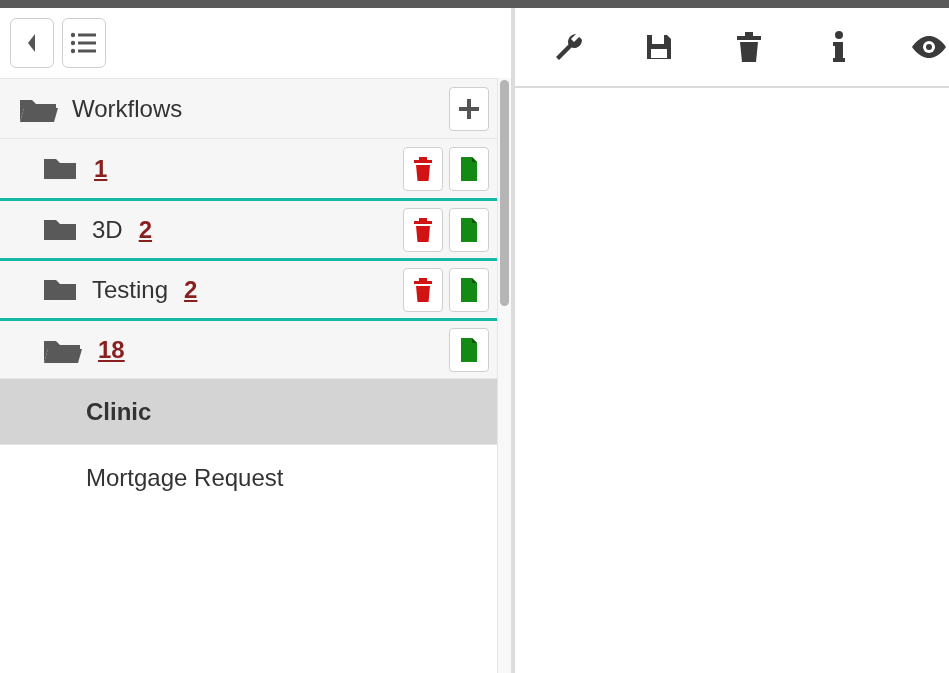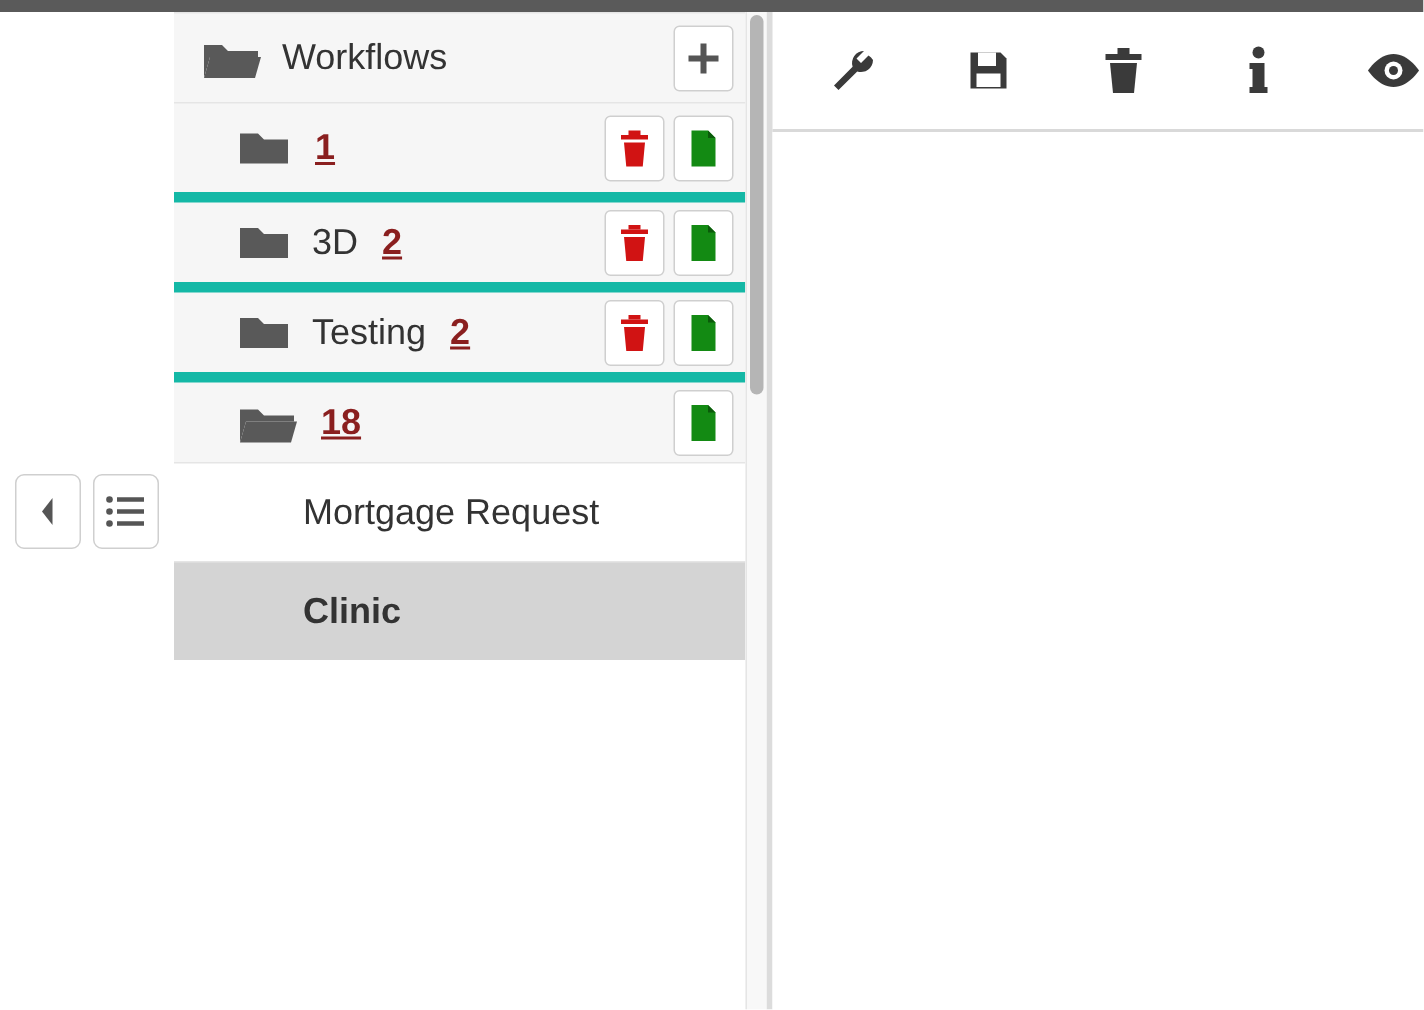--- a/index.html
+++ b/index.html
@@ -15,21 +15,21 @@
     background: #5a5a5a;
   }
   .app {
     display: flex;
     height: calc(100% - 8px);
   }
   
   .left {
     width: 544px;
     display: flex;
-    flex-direction: row;
+    flex-direction: column;
     border-right: none;
   }
   .left-header {
     display: flex;
     align-items: center;
     gap: 8px;
     padding: 10px 10px 10px 10px;
   }
   .hdr-btn {
     border: 1px solid #cfcfcf;
@@ -66,21 +66,21 @@
     height: 38%;
     background: #b5b5b5;
     border-radius: 5px;
   }
 
   .row {
     display: flex;
     align-items: center;
     height: 60px;
     padding: 0 8px 0 18px;
-    border-top: 7px solid #14b8a6;
+    border-top: 3px solid #14b8a6;
     background: #f6f6f6;
     font-size: 24px;
     color: #333;
   }
   .row:first-child { border-top: 1px solid #e5e5e5; }
   .row .label-area {
     display: flex;
     align-items: center;
     gap: 14px;
     flex: 1;
@@ -294,25 +294,25 @@
                   <svg width="20" height="26" viewBox="0 0 20 26">
                     <path d="M2 1h11l5 5v19H2z"></path>
                     <path d="M13 1v5h5" fill="#0a5a0a"></path>
                   </svg>
                 </div>
               </div>
             </div>
           </div>
 
         <div id="workflows">
+            <div class="workflow-item selected">
+              <span>Clinic</span>
+            </div>
             <div class="workflow-item">
               <span>Mortgage Request</span>
-            </div>
-            <div class="workflow-item selected">
-              <span>Clinic</span>
             </div>
           </div>
 
       </div>
       <div class="scroll-gutter">
         <div class="scroll-thumb"></div>
       </div>
     </div>
   </div>
 

